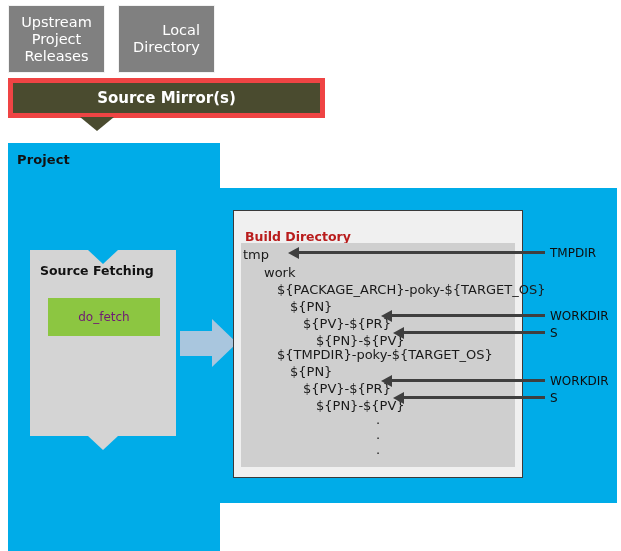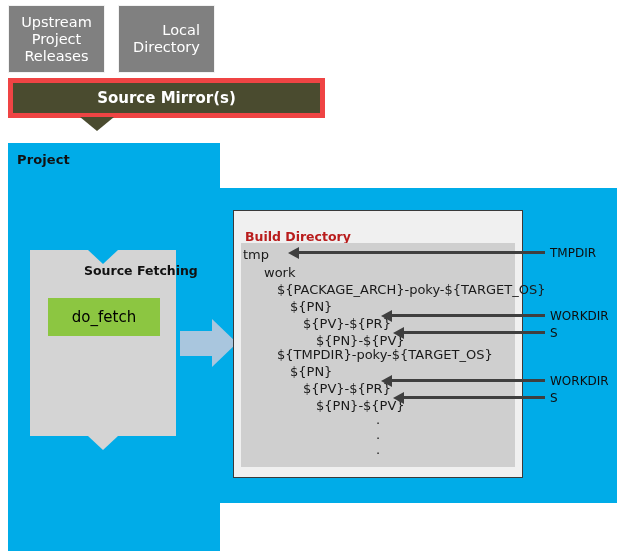--- a/index.html
+++ b/index.html
@@ -100,27 +100,26 @@
     width: 0; height: 0;
     border-left: 15px solid transparent;
     border-right: 15px solid transparent;
     border-top: 14px solid #d4d4d4;
   }
   .fetch-title {
     position: absolute;
     font-size: 12.5px;
     font-weight: bold;
     color: #111111;
-    margin-left: 44px;
   }
   .task-box {
     position: absolute;
     background: #8cc641;
-    color: #000000;
-    font-size: 15px;
+    color: #701a75;
+    font-size: 12px;
     display: flex;
     align-items: center;
     justify-content: center;
   }
 
   
   .big-arrow-shaft {
     position: absolute;
     background: #a9c6de;
   }

